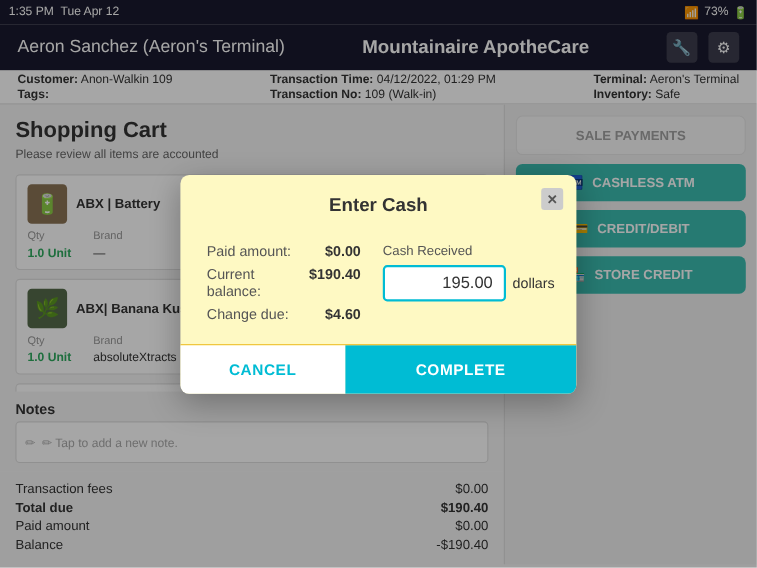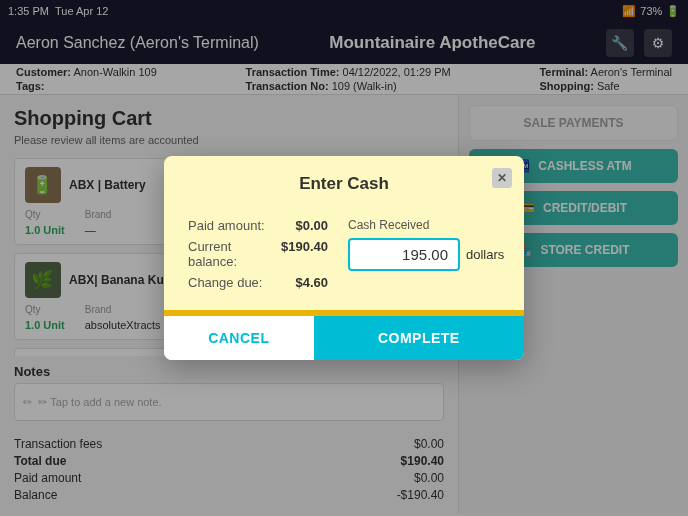--- a/index.html
+++ b/index.html
@@ -266,21 +266,21 @@
       padding: 6px 10px;
       font-size: 15px;
       width: 112px;
       text-align: right;
       color: #333;
     }
     .dollars-label { font-size: 13px; color: #333; }
 
     .modal-footer {
       display: flex;
-      border-top: 6px solid #eab308;
+      border-top: 1px solid #eab308;
     }
     .modal-cancel {
       flex: 1;
       padding: 14px;
       text-align: center;
       font-size: 14px;
       font-weight: 600;
       color: #00bcd4;
       cursor: pointer;
       background: white;
@@ -345,21 +345,21 @@
   </div>
   <div class="txn-bar-col">
     <span><strong>Transaction Time:</strong>
     <span>04/12/2022, 01:29 PM</span></span>
     <span><strong>Transaction No:</strong>
     <span>109 (Walk-in)</span></span>
   </div>
   <div class="txn-bar-col">
     <span><strong>Terminal:</strong>
     <span>Aeron's Terminal</span></span>
-    <span><strong>Shopping:</strong>
+    <span><strong>Inventory:</strong>
     <span>Safe</span></span>
   </div>
 </div>
 
 <div class="main-layout">
 
   <div class="left-area">
 
     <div class="cart-panel">
       <div class="cart-title">Shopping Cart</div>

